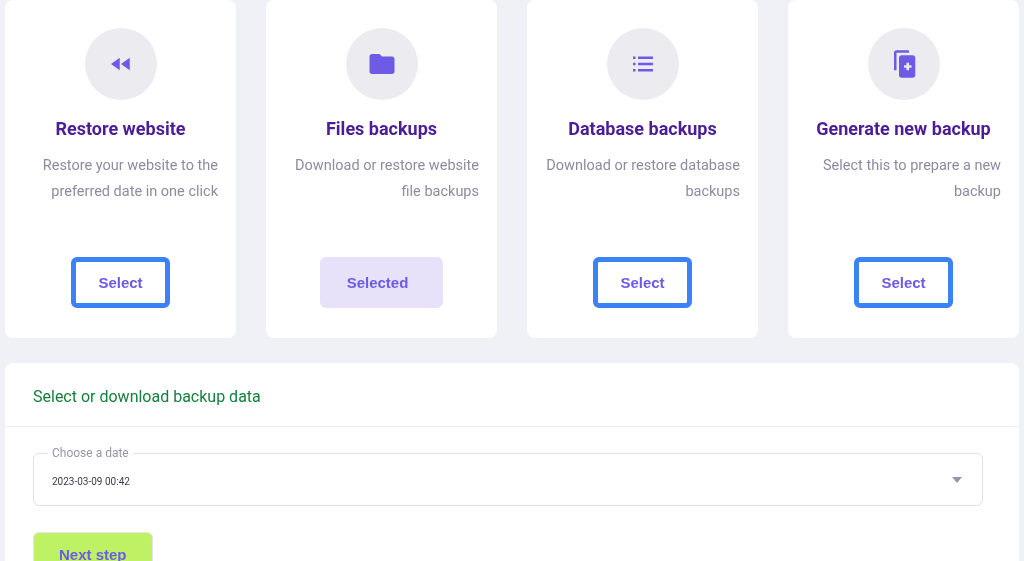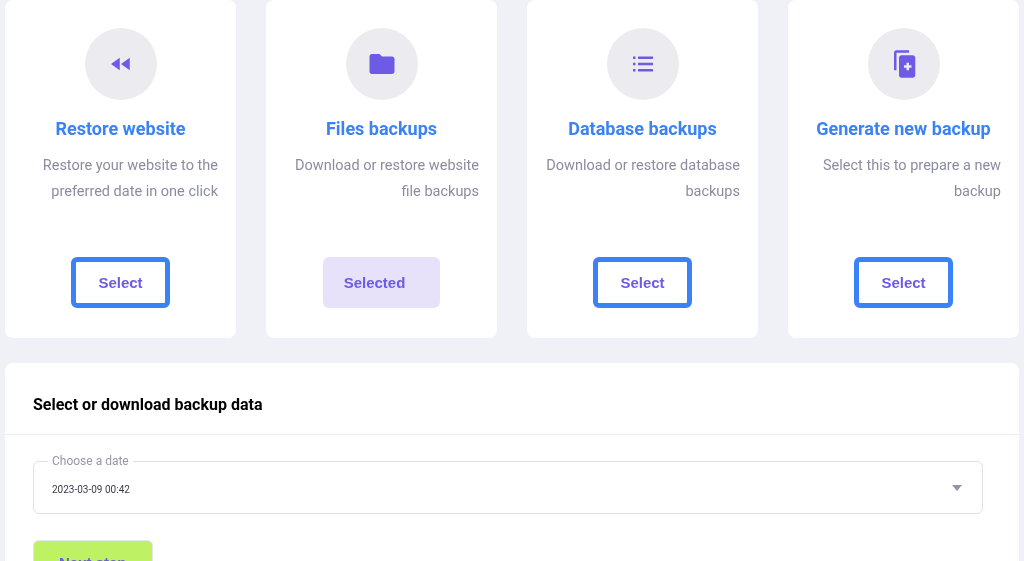--- a/index.html
+++ b/index.html
@@ -38,21 +38,21 @@
       justify-content: center;
       margin-bottom: 18px;
     }
     .icon-circle svg {
       width: 30px;
       height: 30px;
     }
     .card-title {
       font-size: 18px;
       font-weight: 700;
-      color: #3b82f6;
+      color: #4c1d95;
       margin-bottom: 14px;
     }
     .card-desc {
       font-size: 14.5px;
       color: #8c8ca0;
       line-height: 1.8;
       margin-bottom: 24px;
       min-height: 52px;
       text-align: right;
     }
@@ -65,38 +65,37 @@
       color: #6d5ae5;
       font-size: 15px;
       font-weight: 600;
       cursor: pointer;
       margin-top: 28px;
     }
     .btn.selected {
       background: #e7e2f9;
       border-color: #e7e2f9;
       color: #6d5ae5;
-      padding-left: 16px;
+      padding-left: 22px;
       padding-right: 30px;
     }
     .panel {
       background: #fff;
       border-radius: 8px;
       margin: 0 5px;
       padding-bottom: 30px;
     }
     .panel-header {
       padding: 24px 28px 20px 28px;
       border-bottom: 1px solid #ececf1;
     }
     .panel-title {
       font-size: 16px;
-      font-weight: 700;
-      color: #000000;
-      margin-top: 8px;
+      font-weight: 400;
+      color: #15803d;
     }
     .panel-body {
       padding: 26px 36px 0 28px;
     }
     .select-wrap {
       position: relative;
       border: 1px solid #e0e0e8;
       border-radius: 6px;
       padding: 16px 18px;
       margin-bottom: 26px;

